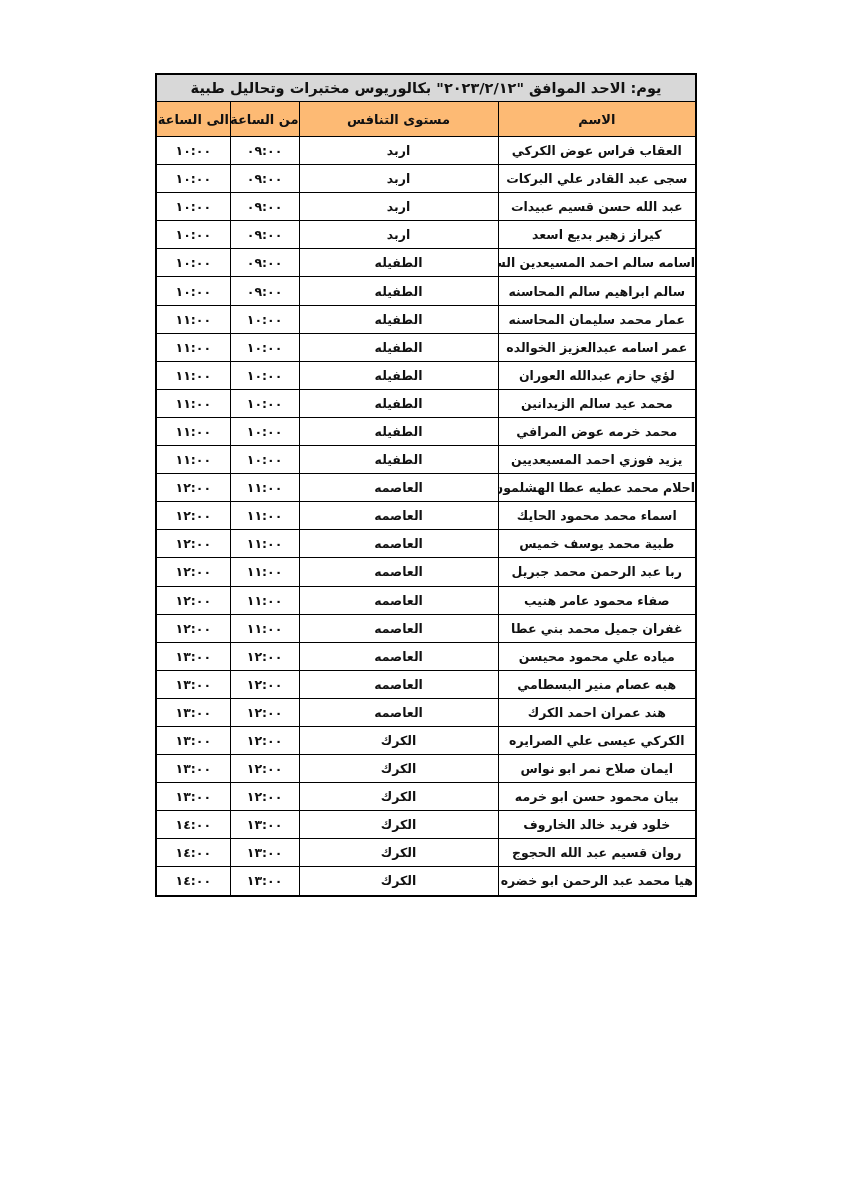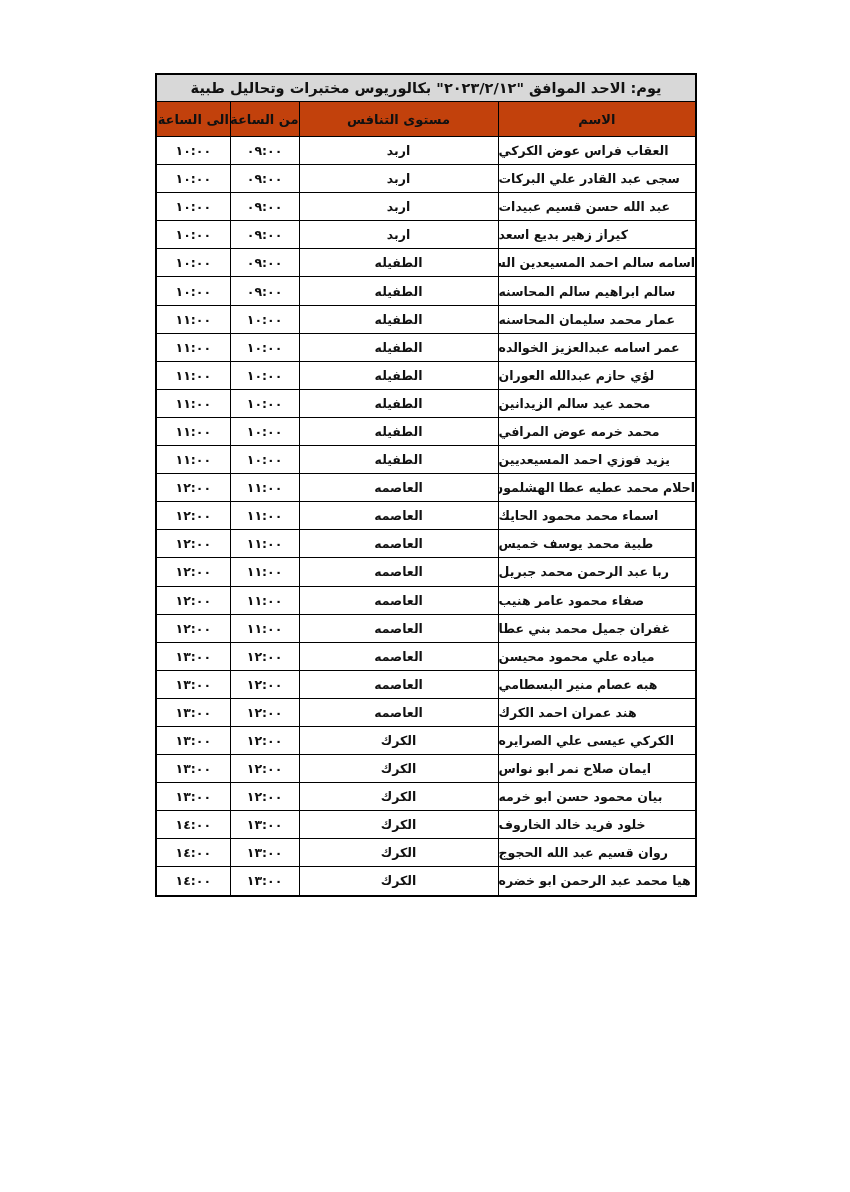--- a/index.html
+++ b/index.html
@@ -39,33 +39,33 @@
   }
   tr.title-row th {
     height: 26px;
     background: #d8d8d8;
     font-size: 14.5px;
     text-align: center;
     vertical-align: middle;
   }
   tr.header-row th {
     height: 34px;
-    background: #c2410c;
+    background: #fdba74;
     font-size: 13px;
     text-align: center;
     vertical-align: middle;
   }
   tbody td {
     height: 27.1px;
     font-size: 12.5px;
     vertical-align: middle;
     background: #ffffff;
   }
   td.cell-name {
-    text-align: left;
+    text-align: center;
     padding-right: 7px;
   }
   td.cell-level,
   td.cell-from,
   td.cell-to {
     text-align: center;
   }
 </style>
 </head>
 <body>

